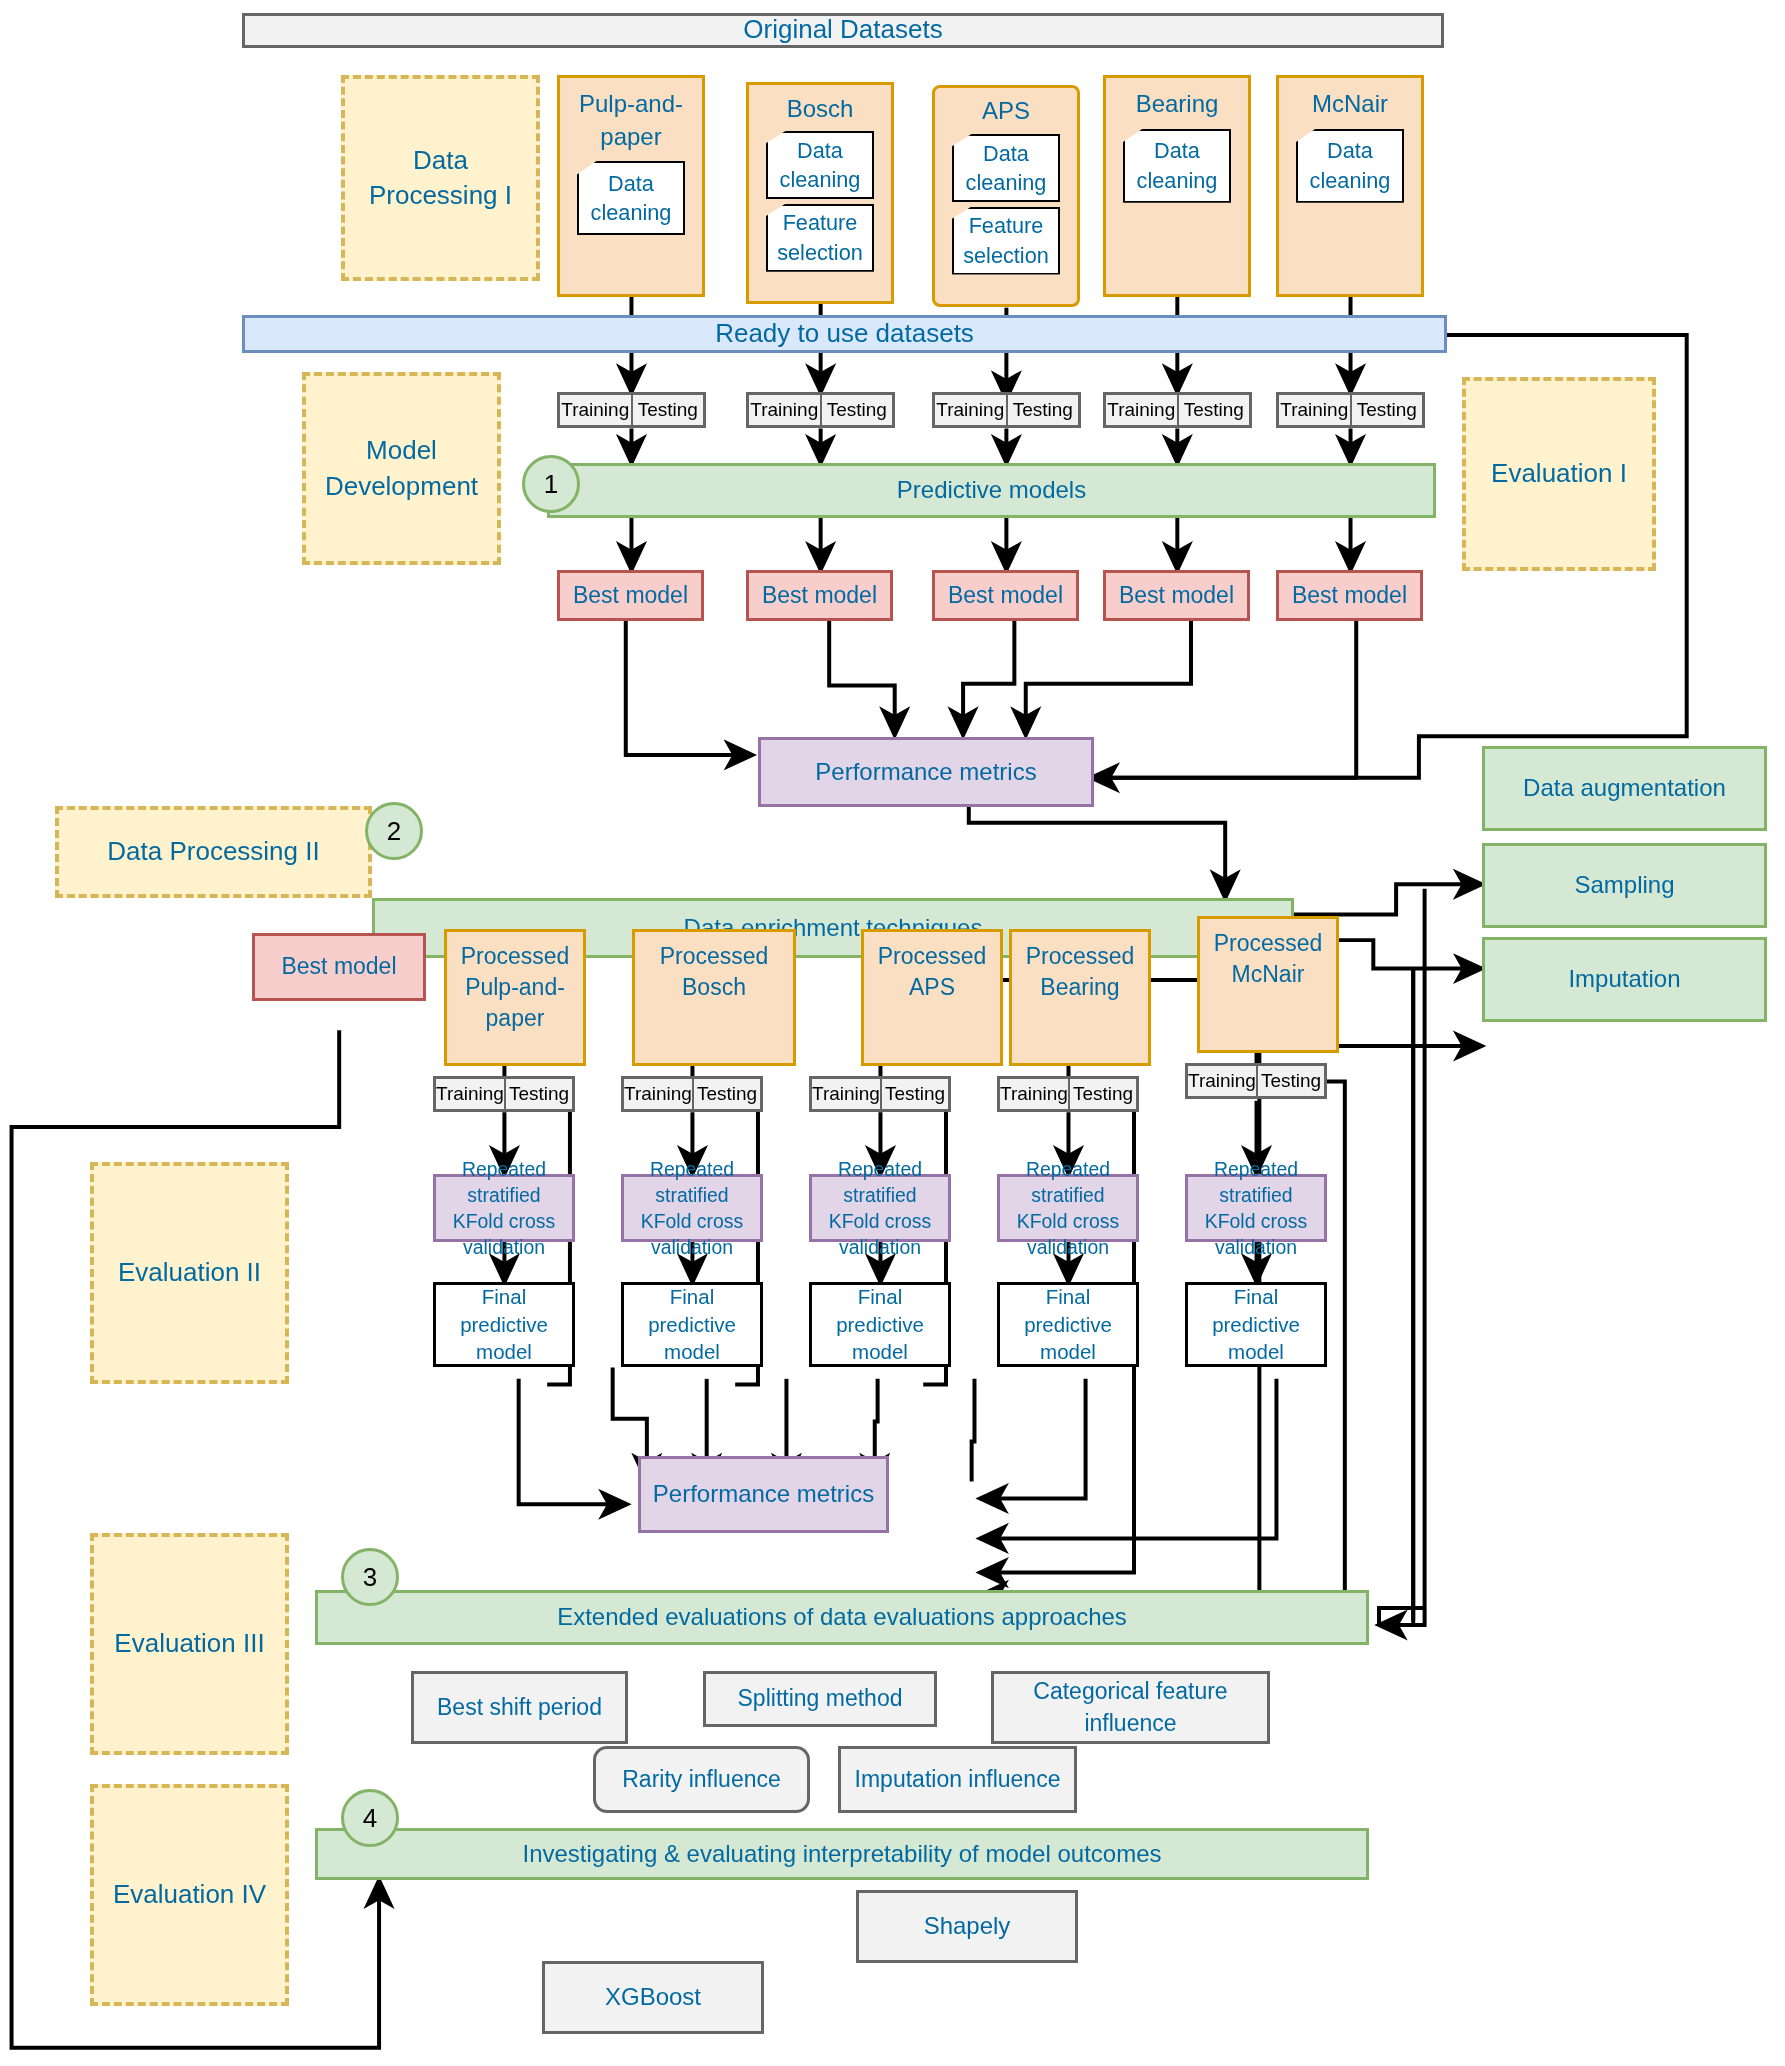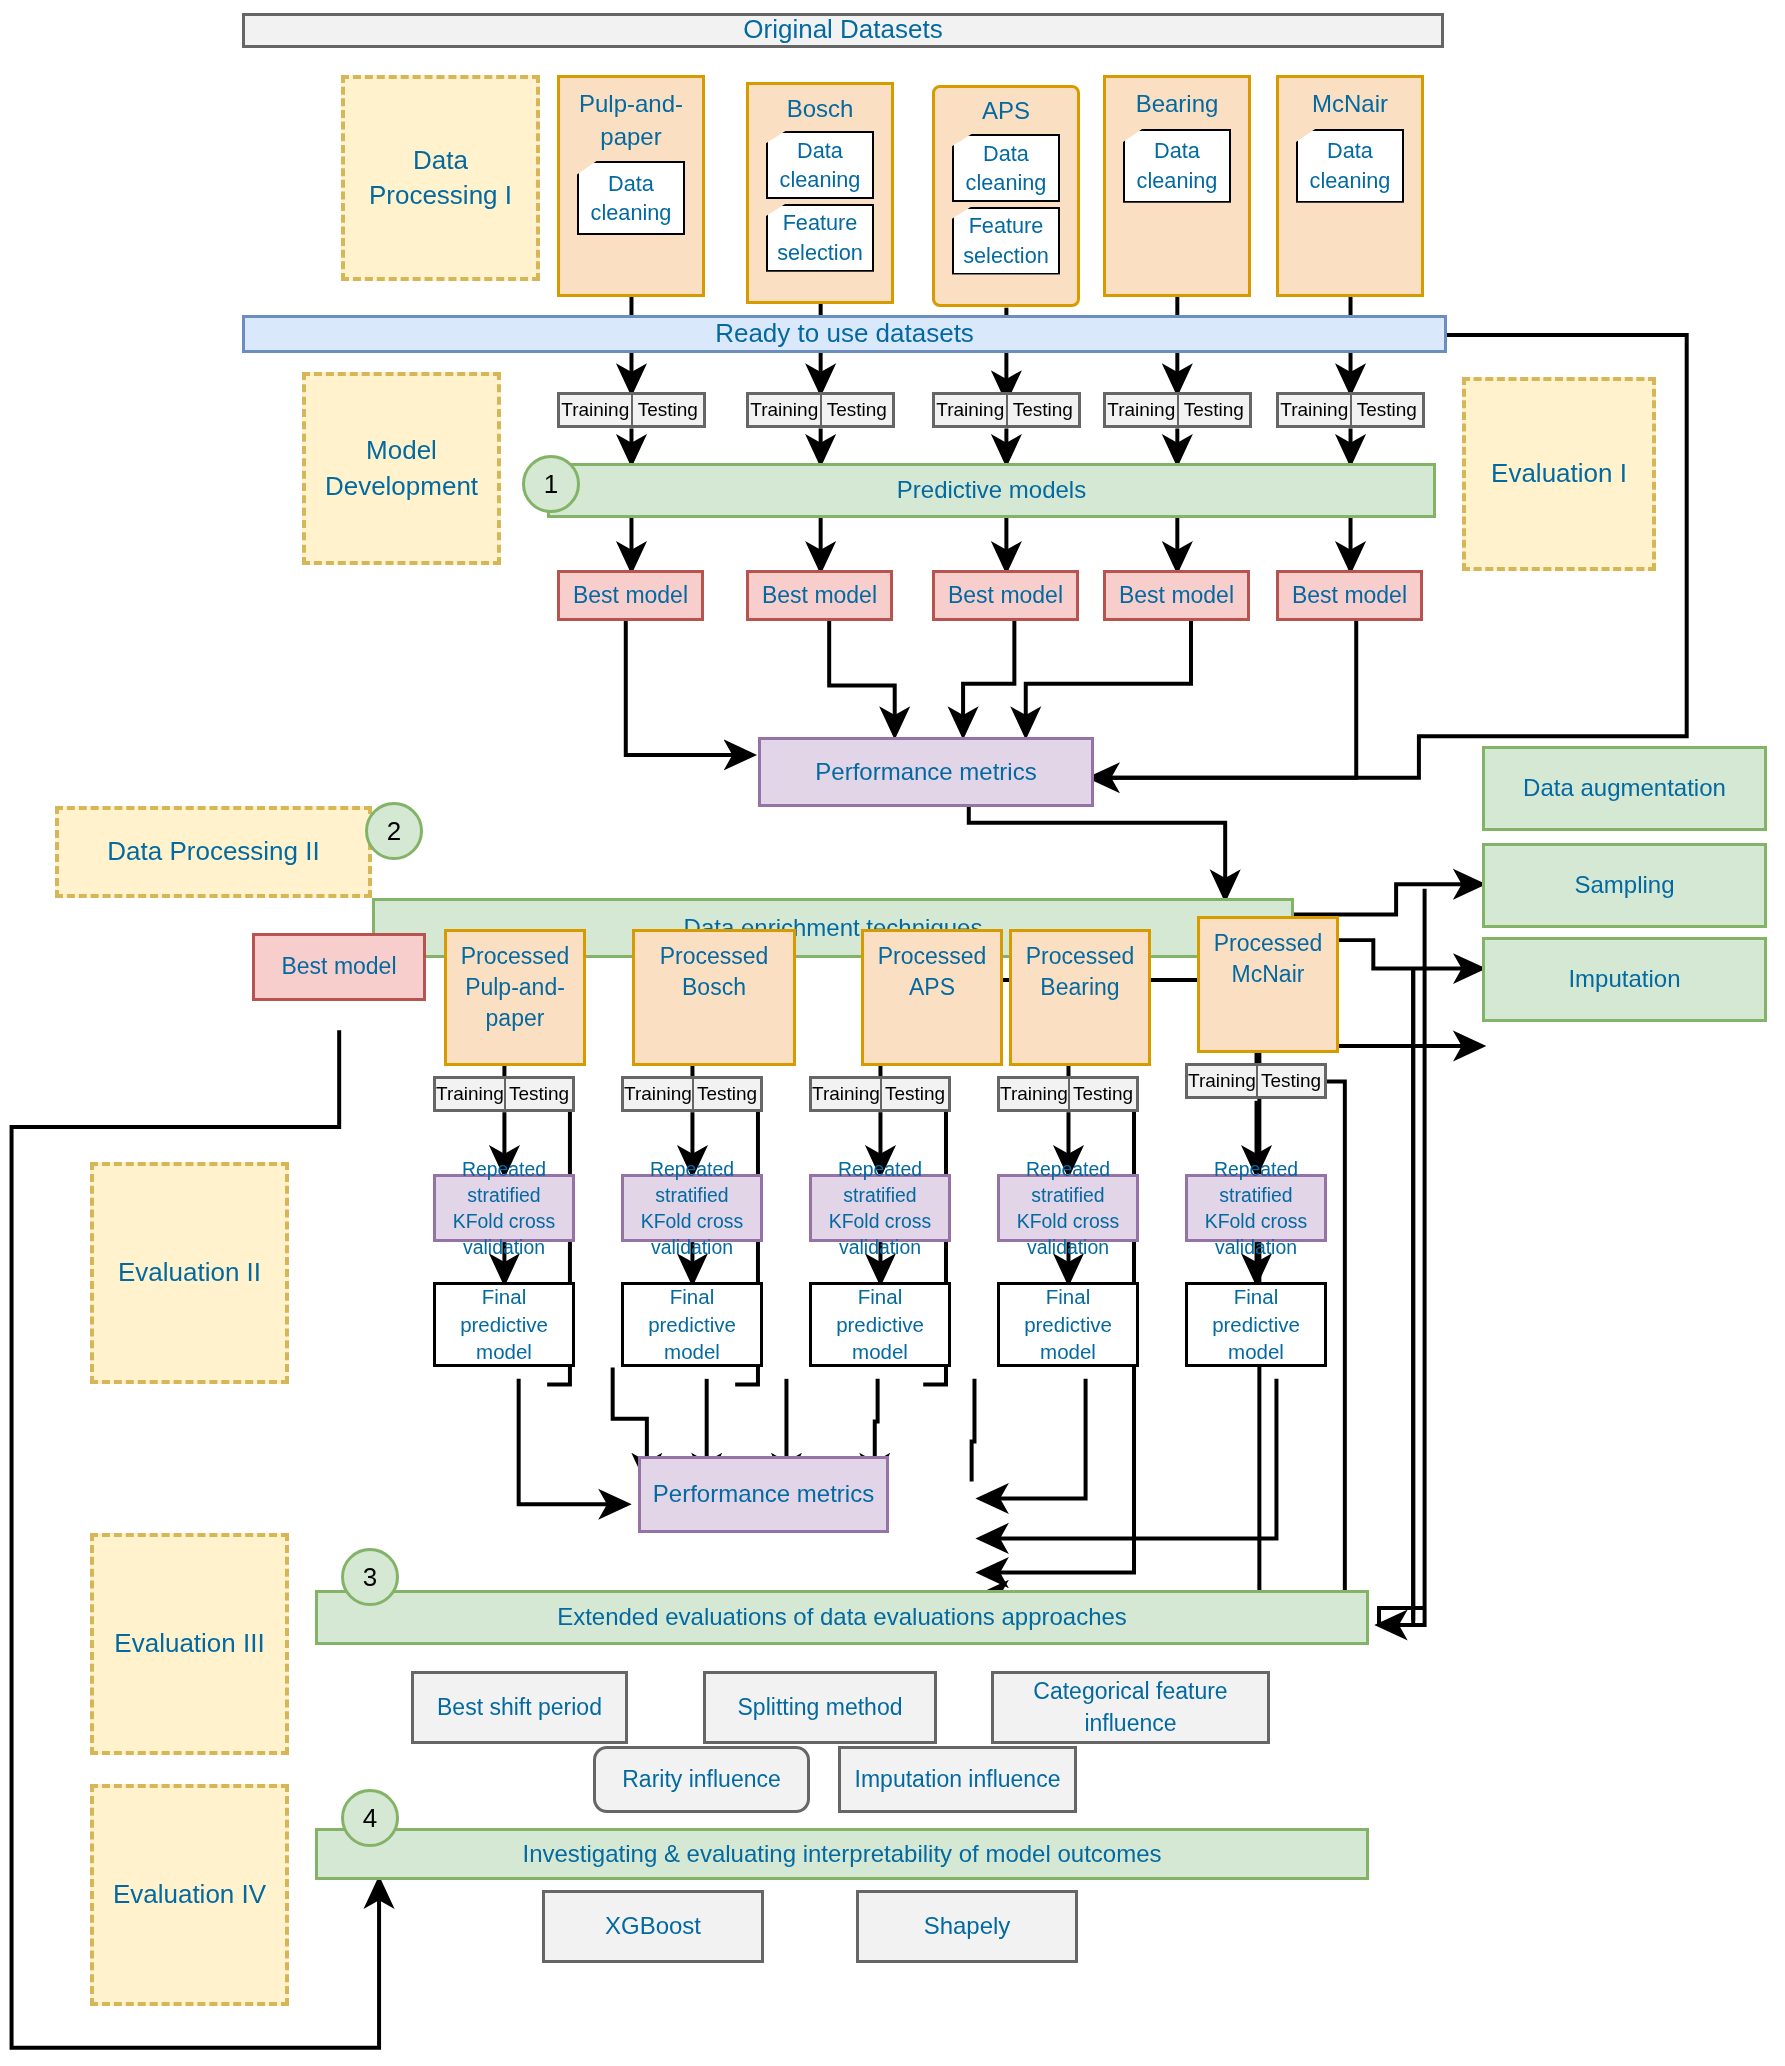--- a/index.html
+++ b/index.html
@@ -357,41 +357,41 @@
   <div class="node n-green fs-42" style="left:315px;top:1590px;width:1054px;height:55px;">
     <span class="lbl">Extended evaluations of data evaluations approaches</span>
   </div>
   <div class="badge" style="left:341px;top:1548px;width:52px;height:52px;">
     <span>3</span>
   </div>
 
   <div class="node n-grey fs-40" style="left:411px;top:1671px;width:217px;height:73px;">
     <span class="lbl">Best shift period</span>
     </div>
-  <div class="node n-grey fs-40" style="left:703px;top:1671px;width:234px;height:73px;">
+  <div class="node n-grey fs-40" style="left:703px;top:1671px;width:234px;height:56px;">
     <span class="lbl">Splitting method</span>
     </div>
   <div class="node n-grey fs-40" style="left:991px;top:1671px;width:279px;height:73px;">
     <span class="lbl">Categorical feature influence</span>
     </div>
   <div class="node n-grey fs-40" style="left:593px;top:1746px;width:217px;height:67px;border-radius:14px;">
     <span class="lbl">Rarity influence</span>
     </div>
   <div class="node n-grey fs-40" style="left:838px;top:1746px;width:239px;height:67px;">
     <span class="lbl">Imputation influence</span>
     </div>
 
   <div class="node n-green fs-42" style="left:315px;top:1828px;width:1054px;height:52px;">
     <span class="lbl">Investigating &amp; evaluating interpretability of model outcomes</span>
   </div>
   <div class="badge" style="left:341px;top:1789px;width:52px;height:52px;">
     <span>4</span>
   </div>
 
-  <div class="node n-grey fs-42" style="left:542px;top:1890px;width:222px;height:73px;">
+  <div class="node n-grey fs-42" style="left:542px;top:1961px;width:222px;height:73px;">
     <span class="lbl">XGBoost</span>
     </div>
   <div class="node n-grey fs-42" style="left:856px;top:1890px;width:222px;height:73px;">
     <span class="lbl">Shapely</span>
     </div>
 
 </div>
 
 
 </body></html>

